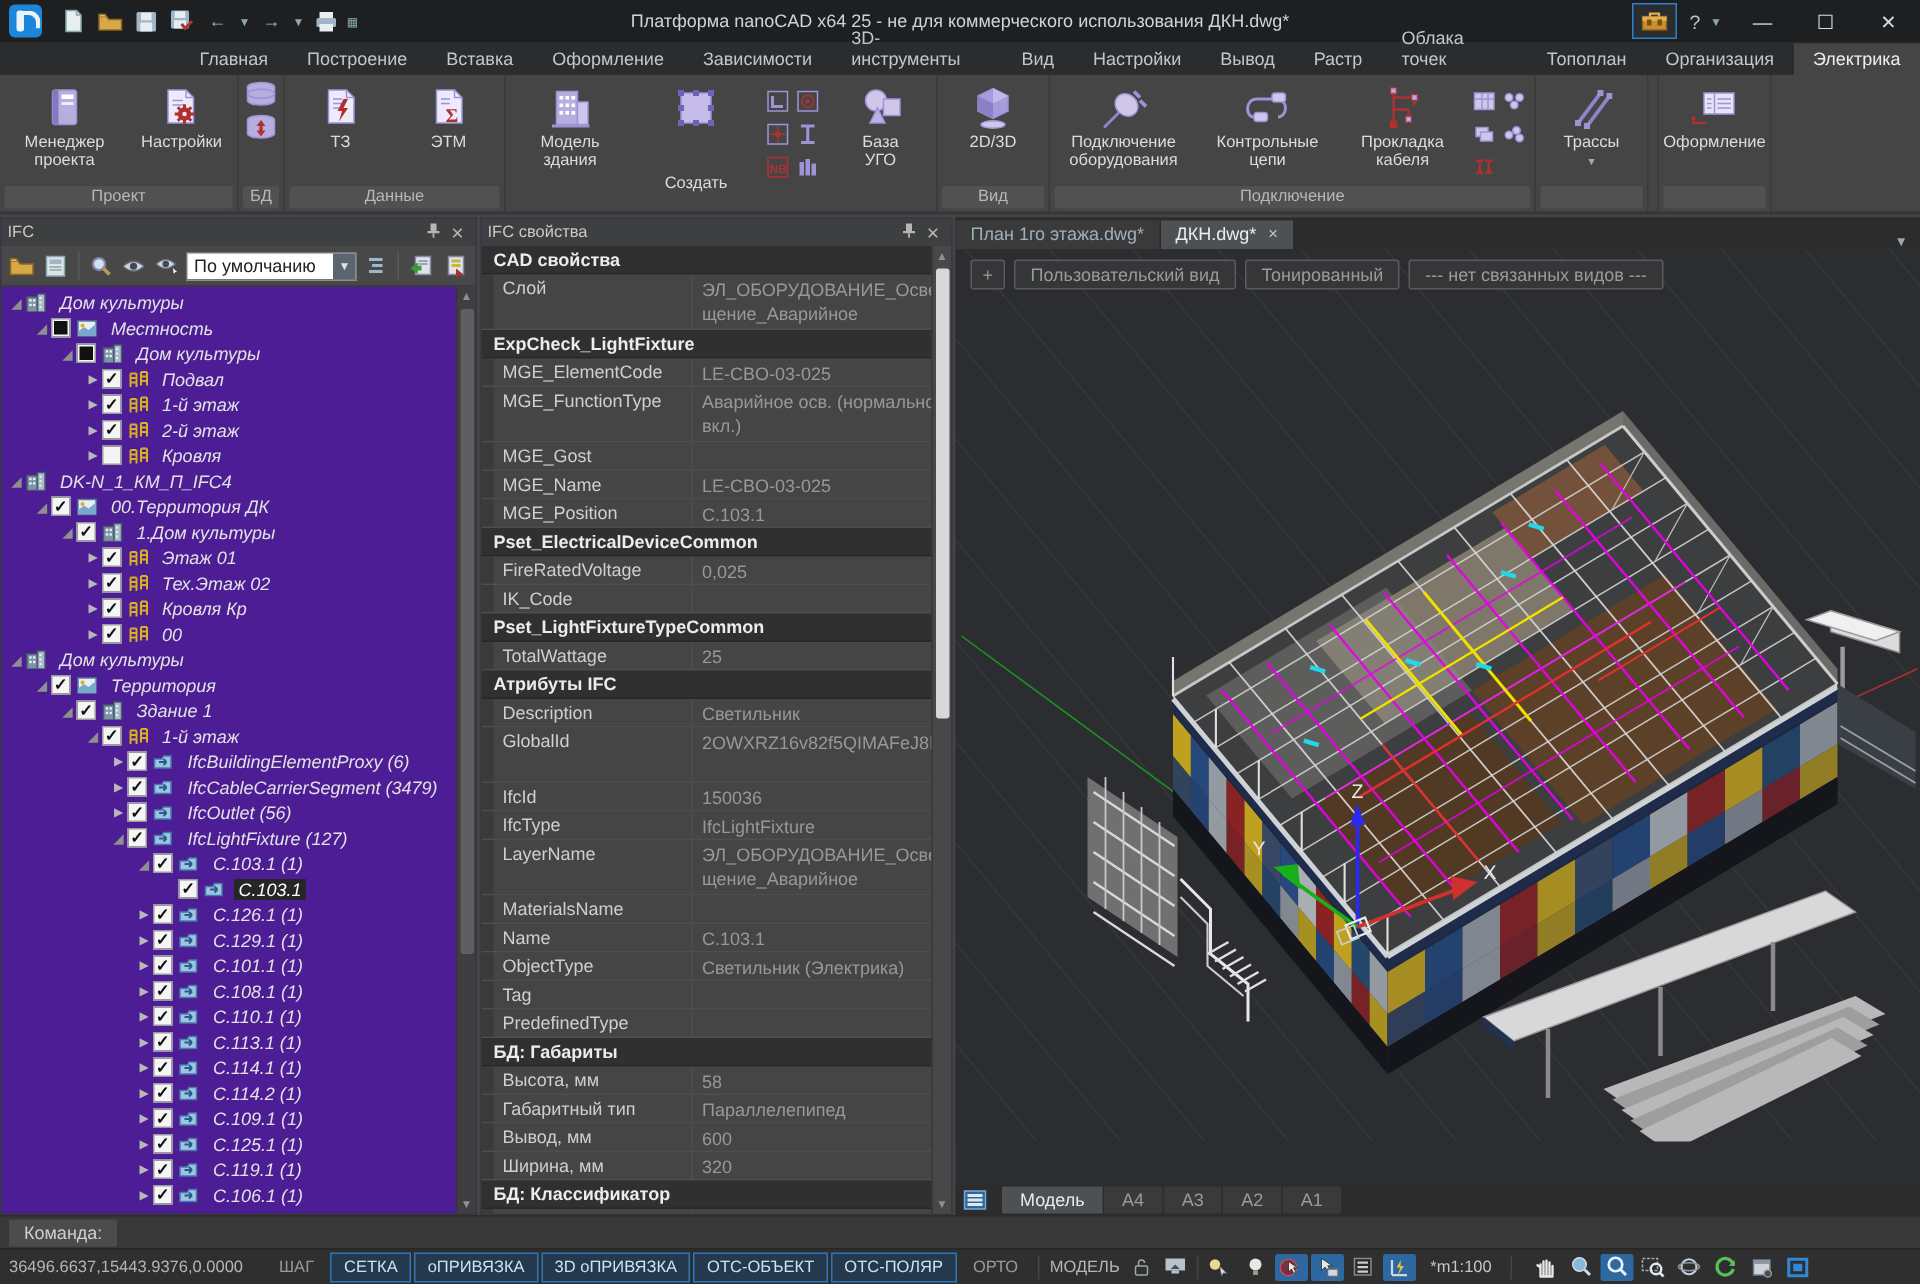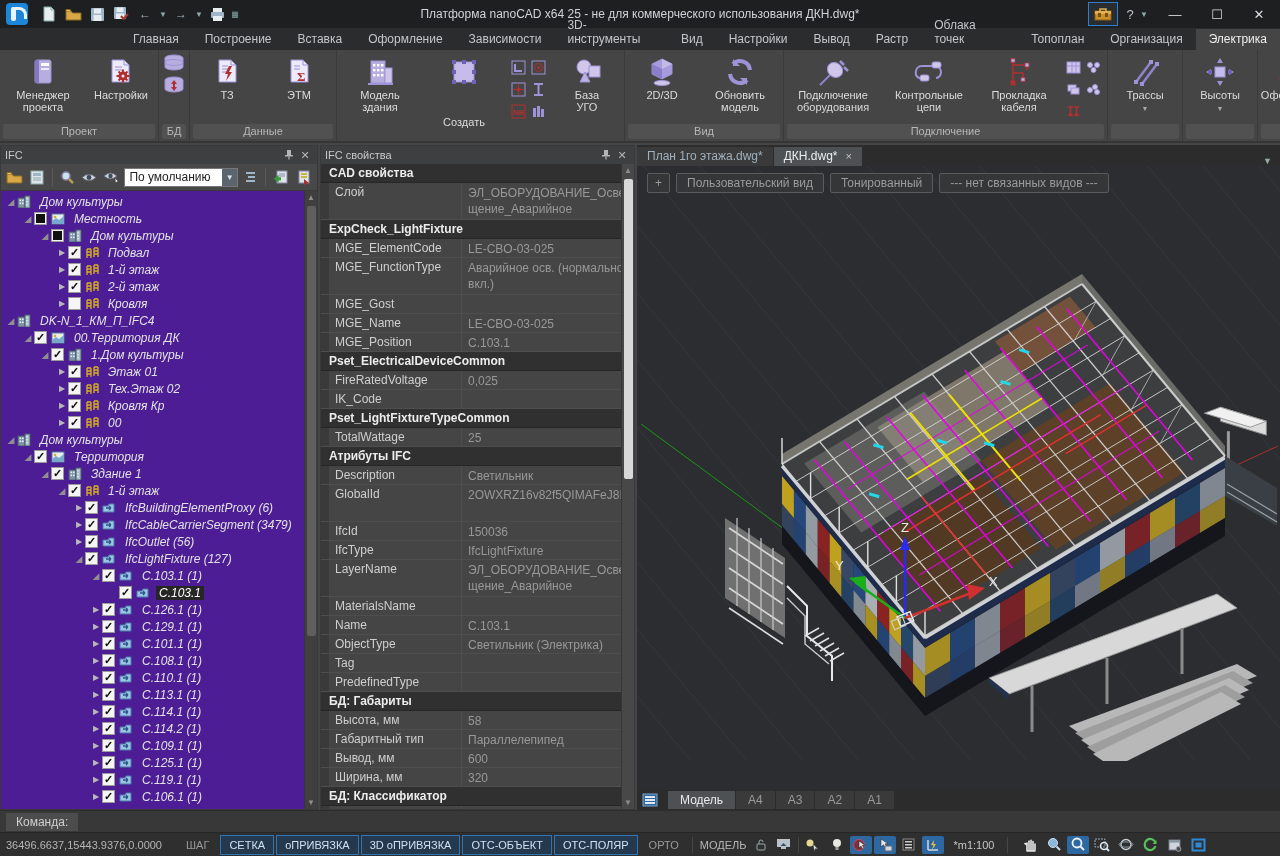--- a/index.html
+++ b/index.html
@@ -392,32 +392,20 @@
             <div class="ric">
               <svg width="28" height="30" viewBox="0 0 28 30">
                 <path d="M14 2 l10 5 v10 l-10 5 l-10 -5 v-10 z" fill="#a79bdb" stroke="#9e93d6"></path>
                 <path d="M14 2 v10 l10 -5 z" fill="#c4bae8"></path>
                 <path d="M14 12 v10 l-10 -5 v-10 z" fill="#8b7fc8"></path>
                 <ellipse cx="14" cy="26" rx="8" ry="2.5" fill="#cfc6ea" stroke="#9e93d6"></ellipse>
               </svg>
             </div>
             <div>2D/3D</div>
           </div>
-          <div class="rbig" style="width: 84px;">
-            <div class="ric">
-              <svg width="32" height="30" viewBox="0 0 32 30">
-                <path d="M26 13 a10 10 0 0 0 -17 -6" fill="none" stroke="#9e93d6" stroke-width="4"></path>
-                <path d="M9 2 v7 h7 z" fill="#9e93d6"></path>
-                <path d="M6 17 a10 10 0 0 0 17 6" fill="none" stroke="#9e93d6" stroke-width="4"></path>
-                <path d="M23 28 v-7 h-7 z" fill="#9e93d6"></path>
-              </svg>
-            </div>
-            <div>Обновить</div>
-            <div>модель</div>
-          </div>
         </div>
         <div class="rgroup-label">Вид</div>
       </div>
       <div class="rgroup">
         <div class="rgroup-items">
           <div class="rbig" style="width: 96px;">
             <div class="ric">
               <svg width="34" height="30" viewBox="0 0 34 30">
                 <path d="M4 28 C10 22 12 20 14 18" stroke="#8f84cc" stroke-width="2" fill="none"></path>
                 <ellipse cx="19" cy="13" rx="8" ry="7" transform="rotate(40 19 13)" fill="#cfc6ea" stroke="#9e93d6"></ellipse>
@@ -530,41 +518,20 @@
                 </g>
               </svg>
             </div>
             <div>Трассы</div>
             <div class="dd">▼</div>
           </div>
         </div>
         <div class="rgroup-label"></div>
       </div>
       <div class="rgroup">
-        <div class="rgroup-items">
-          <div class="rbig">
-            <div class="ric">
-              <svg width="30" height="30" viewBox="0 0 30 30">
-                <rect x="10" y="10" width="10" height="10" fill="#c6bcec" stroke="#9e93d6"></rect>
-                <g fill="#9e93d6">
-                  <path d="M15 1 l3 5 h-6 z"></path>
-                  <path d="M15 29 l-3 -5 h6 z"></path>
-                  <path d="M1 15 l5 -3 v6 z"></path>
-                  <path d="M29 15 l-5 -3 v6 z"></path>
-                </g>
-                <g fill="#6f63b8">
-                  <rect x="3" y="13" width="4" height="4"></rect>
-                  <rect x="23" y="13" width="4" height="4"></rect>
-                </g>
-              </svg>
-            </div>
-            <div>Высоты</div>
-            <div class="dd">▼</div>
-          </div>
-        </div>
         <div class="rgroup-label"></div>
       </div>
       <div class="rgroup">
         <div class="rgroup-items">
           <div class="rbig">
             <div class="ric">
               <svg width="34" height="28" viewBox="0 0 34 28">
                 <rect x="10" y="4" width="20" height="14" fill="#e8e4f8" stroke="#9e93d6"></rect>
                 <line x1="17" y1="4" x2="17" y2="18" stroke="#9e93d6"></line>
                 <g stroke="#9e93d6">

